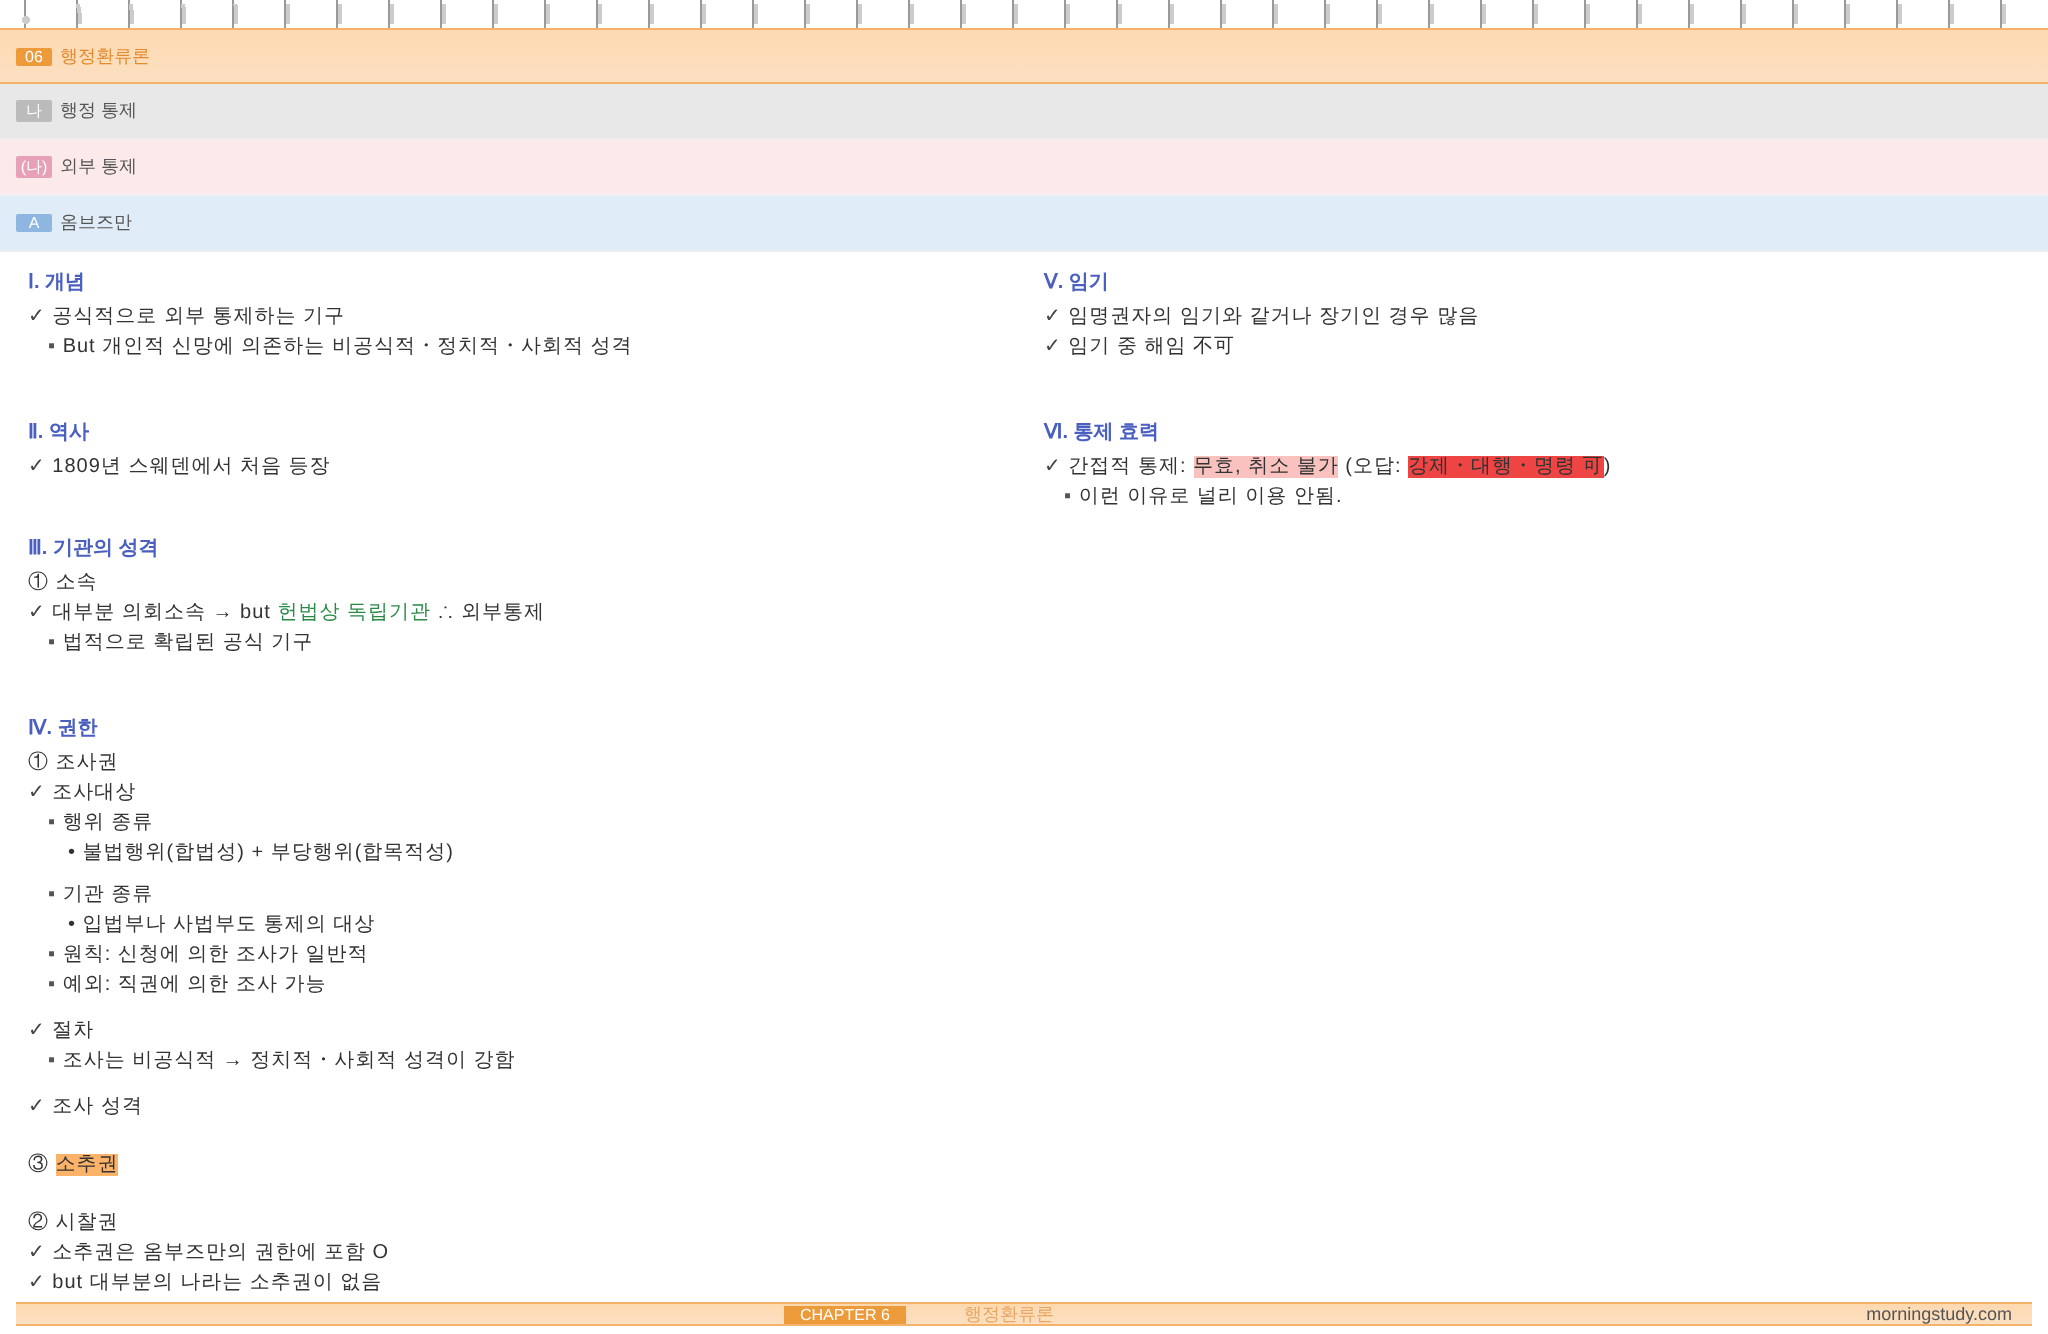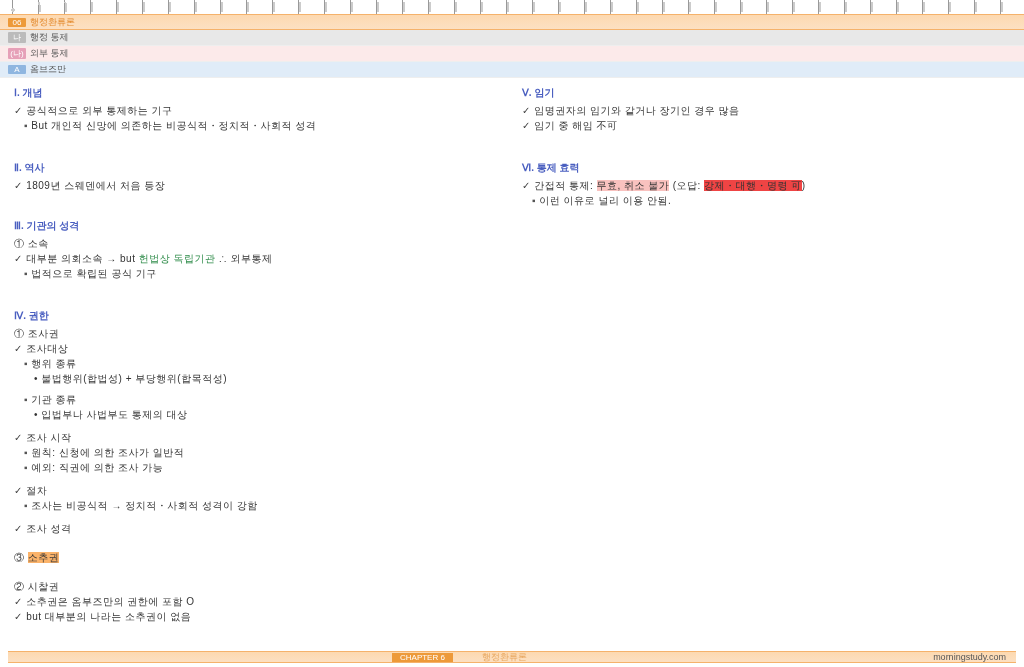--- a/index.html
+++ b/index.html
@@ -22,21 +22,21 @@
     );
     position: relative;
   }
   .spiral::before {
     content: "";
     position: absolute;
     left: 0; right: 0; top: 2px;
     height: 10px;
     background: repeating-radial-gradient(circle at 13px 8px, #ccc 0, #ccc 2px, transparent 2px, transparent 26px);
   }
-  .hdr-bar { height: 16px; display:flex; align-items:center; padding:0 8px; border-bottom:1px solid #eee;}
+  .hdr-bar { height: 28px; display:flex; align-items:center; padding:0 8px; border-bottom:1px solid #eee;}
   .hdr-bar.orange { background: linear-gradient(#fdd9b0,#fce0c2); border-top:1px solid #f5b26b; border-bottom:1px solid #f5b26b;}
   .hdr-bar.gray { background: #e8e8e8; }
   .hdr-bar.pink { background: #fceaea; }
   .hdr-bar.blue { background: #e0ecf8; }
   .badge { display:inline-block; min-width:18px; text-align:center; font-size:8px; color:#fff; padding:0 2px; margin-right:4px; border-radius:1px;}
   .badge.dkorange { background:#ed9a3a; color:#fff;}
   .badge.gray { background:#bbb; }
   .badge.pink { background:#e6a0b8; }
   .badge.blue { background:#8fb6e0; }
   .hdr-label { font-size:9px; color:#7a7a7a; }
@@ -125,21 +125,20 @@
 
     <div class="sec-title" style="margin-top:28px">Ⅳ. 권한</div>
     <ul>
       <li class="num-circle">① 조사권</li>
       <li class="chk">조사대상</li>
       <li class="bull">행위 종류</li>
       <li class="dot">불법행위(합법성) + 부당행위(합목적성)</li>
       <li class="bull" style="margin-top:6px">기관 종류</li>
       <li class="dot">입법부나 사법부도 통제의 대상</li>
 
-      <li class="chk" style="margin-top:8px">조사 시작</li>
       <li class="bull">원칙: 신청에 의한 조사가 일반적</li>
       <li class="bull">예외: 직권에 의한 조사 가능</li>
 
       <li class="chk" style="margin-top:8px">절차</li>
       <li class="bull">조사는 비공식적 → 정치적・사회적 성격이 강함</li>
 
       <li class="chk" style="margin-top:8px">조사 성격</li>
 
       <li class="num-circle" style="margin-top:14px">
         <span>③ </span><span class="hl-orange">소추권</span>

